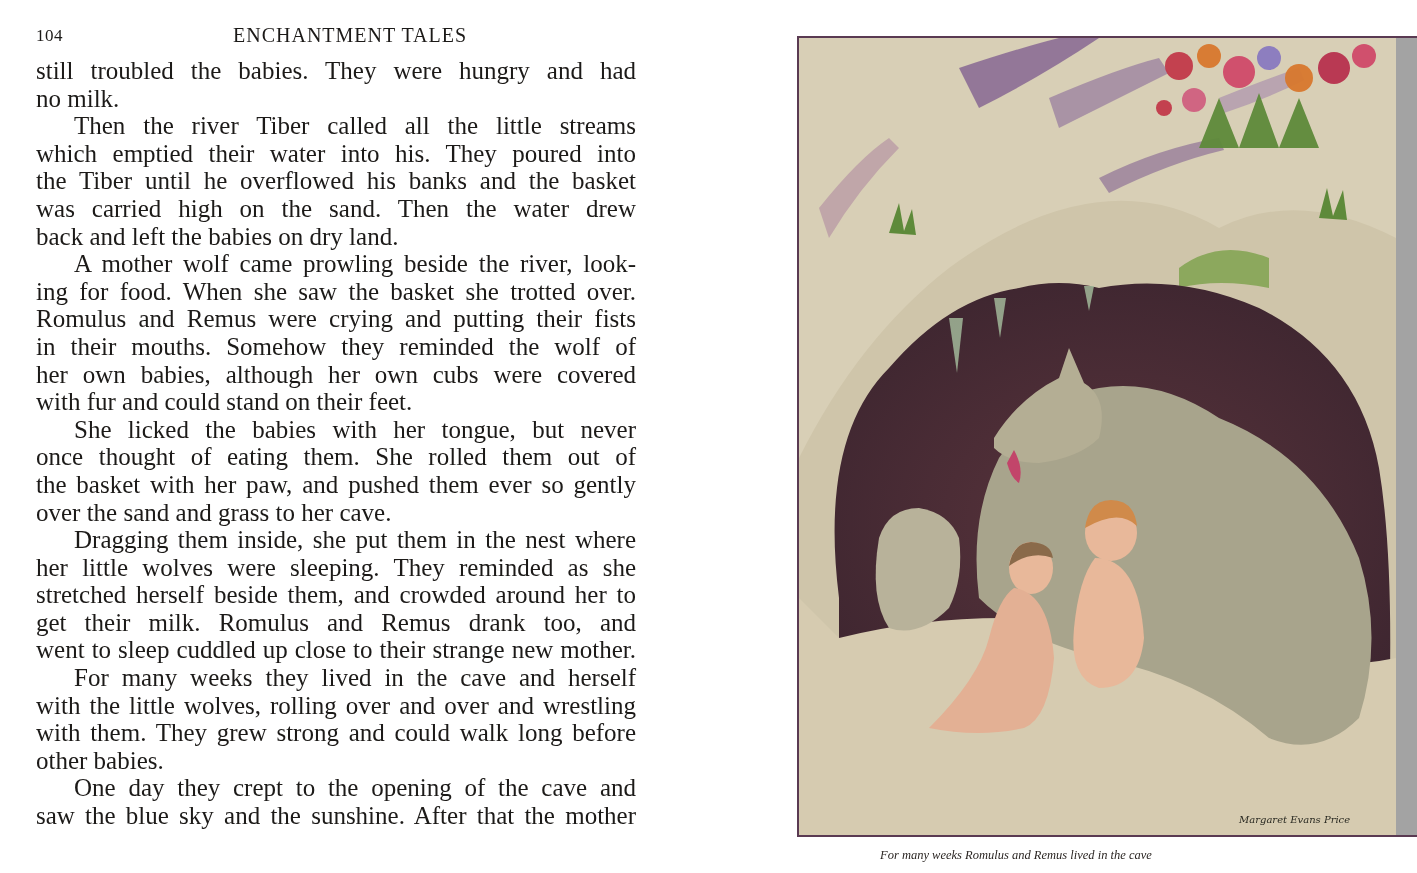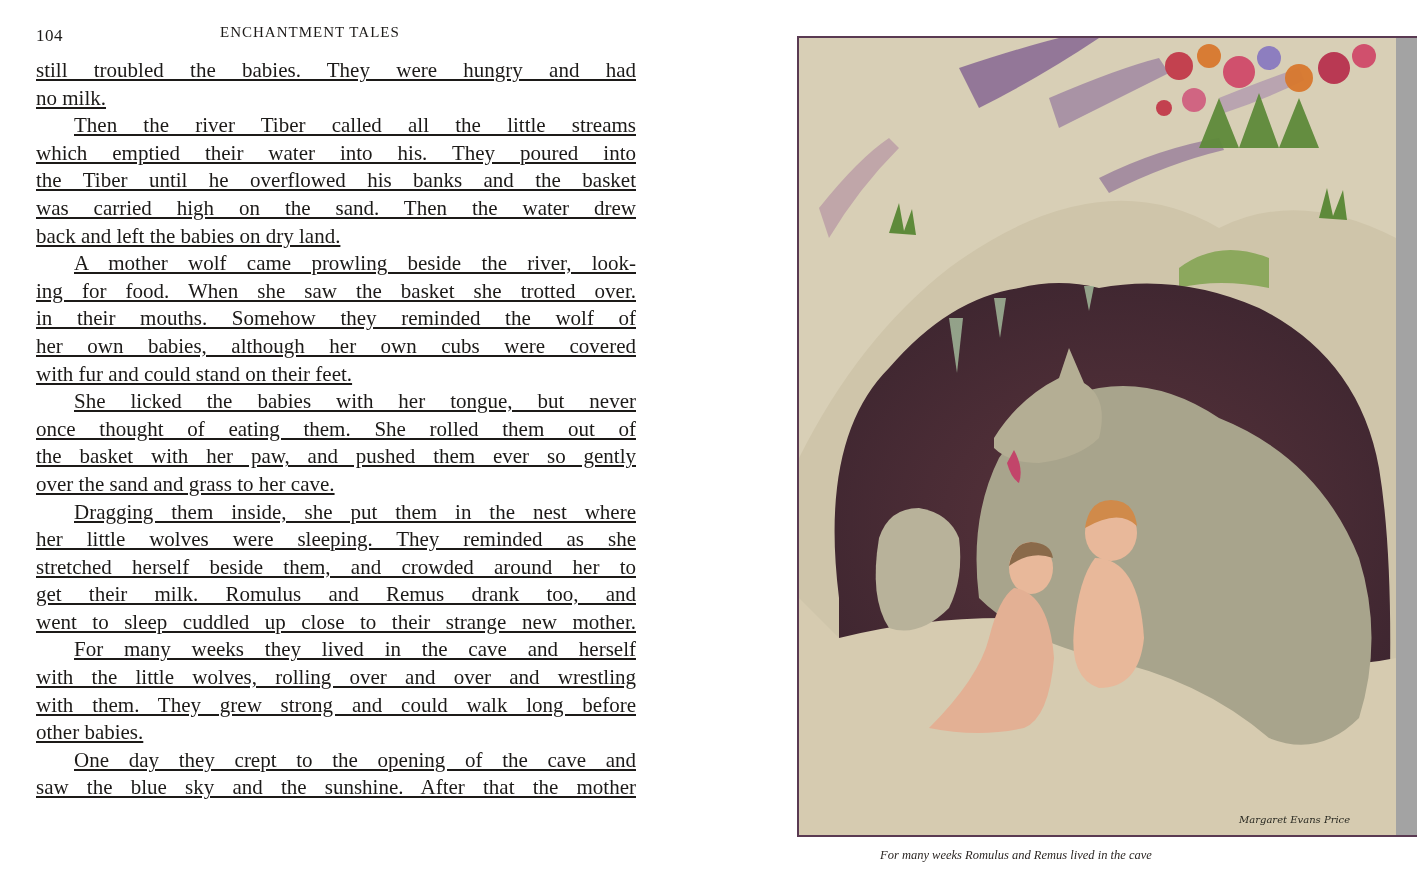--- a/index.html
+++ b/index.html
@@ -1,24 +1,24 @@
 <!DOCTYPE html>
 <html><head>
 <meta charset="utf-8">
 <style>
   html, body { margin:0; padding:0; background:#ffffff; }
   body { width:1417px; height:873px; position:relative; overflow:hidden;
          font-family:"Liberation Serif","DejaVu Serif",serif; color:#1c1a18; }
   .page-left { position:absolute; left:0; top:0; width:700px; height:873px; }
   .running-head { position:absolute; top:24px; left:36px; width:600px; height:22px; }
   .page-number { position:absolute; left:0; top:2px; font-size:17px; letter-spacing:0.5px; }
-  .book-title { position:absolute; left:184px; top:0; font-size:15px; letter-spacing:1px; }
+  .book-title { position:absolute; left:197px; top:0; font-size:20px; letter-spacing:1px; }
   .text-block { position:absolute; left:36px; top:57px; width:600px; }
-  .line { font-size:21px; line-height:27.6px; height:27.6px; white-space:nowrap;
-          text-align:justify; text-align-last:justify;text-decoration:underline; }
+  .line { font-size:25px; line-height:27.6px; height:27.6px; white-space:nowrap;
+          text-align:justify; text-align-last:justify; }
   .line.last { text-align-last:left; }
   .line.indent { padding-left:38px; }
 
   .page-right { position:absolute; left:700px; top:0; width:717px; height:873px; }
   .plate { position:absolute; left:97px; top:36px; width:625px; height:801px;
            border:2px solid #5a3a52; box-sizing:border-box; overflow:hidden;
            background:#a3a3a3; }
   .caption { position:absolute; left:180px; top:848px; width:460px; 
              font-style:italic; font-size:12.5px; color:#2a2522; }
   svg { display:block; }
@@ -34,20 +34,21 @@
   <div class="text-block" id="text-block">
       <div class="line">still troubled the babies.  They were hungry and had</div>
       <div class="line last">no milk.</div>
       <div class="line indent">Then the river Tiber called all the little streams</div>
       <div class="line">which emptied their water into his.  They poured into</div>
       <div class="line">the Tiber until he overflowed his banks and the basket</div>
       <div class="line">was carried high on the sand.  Then the water drew</div>
       <div class="line last">back and left the babies on dry land.</div>
       <div class="line indent">A mother wolf came prowling beside the river, look-</div>
       <div class="line">ing for food.  When she saw the basket she trotted over.</div>
+      <div class="line">Romulus and Remus were crying and putting their fists</div>
       <div class="line">in their mouths.  Somehow they reminded the wolf of</div>
       <div class="line">her own babies, although her own cubs were covered</div>
       <div class="line last">with fur and could stand on their feet.</div>
       <div class="line indent">She licked the babies with her tongue, but never</div>
       <div class="line">once thought of eating them.  She rolled them out of</div>
       <div class="line">the basket with her paw, and pushed them ever so gently</div>
       <div class="line last">over the sand and grass to her cave.</div>
       <div class="line indent">Dragging them inside, she put them in the nest where</div>
       <div class="line">her little wolves were sleeping.  They reminded as she</div>
       <div class="line">stretched herself beside them, and crowded around her to</div>

